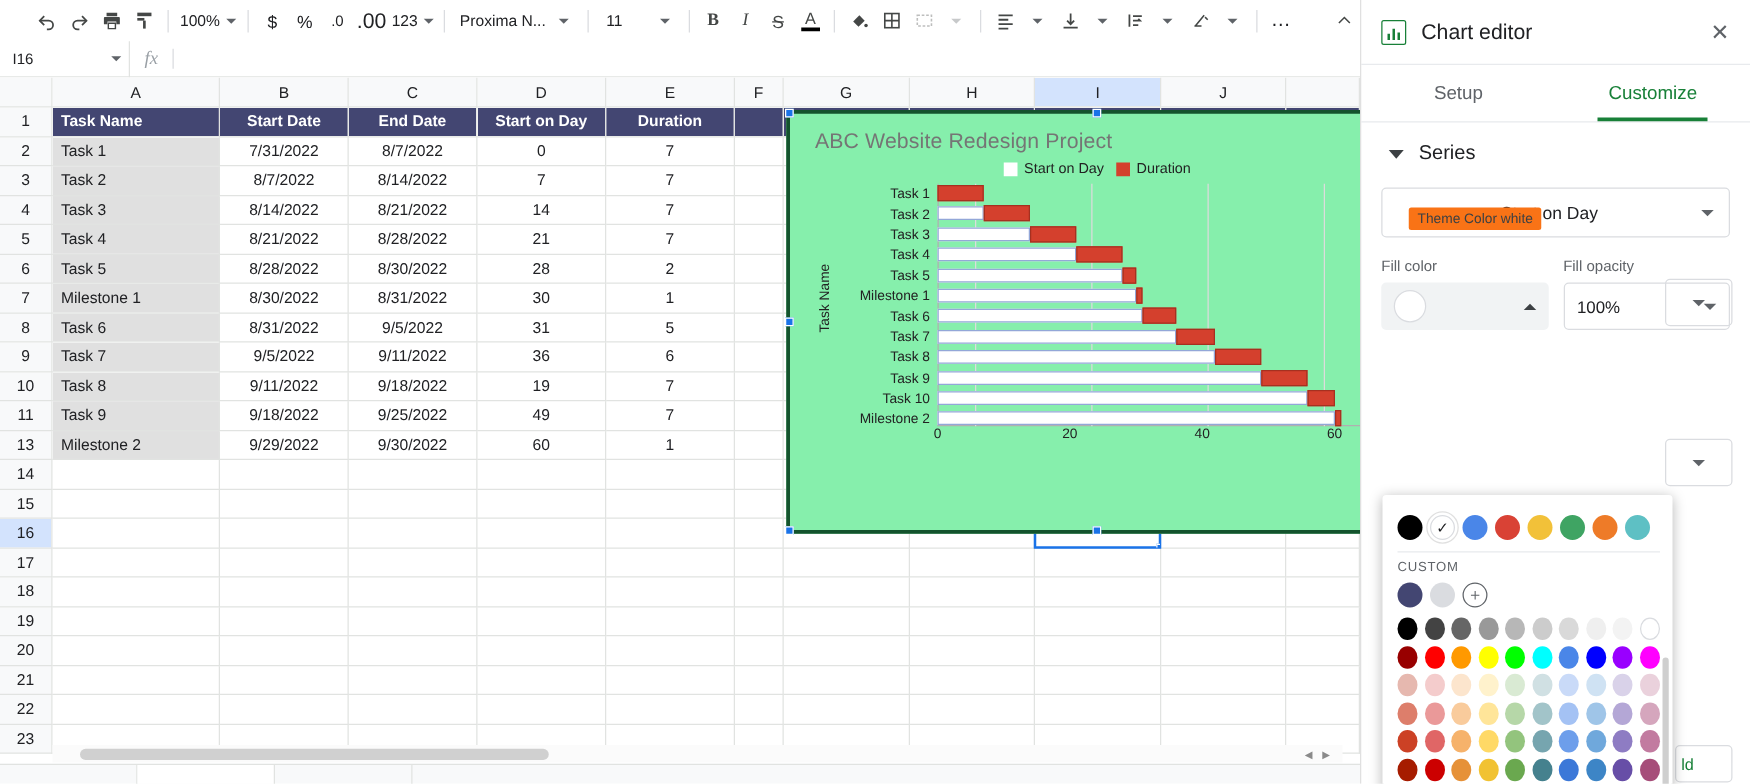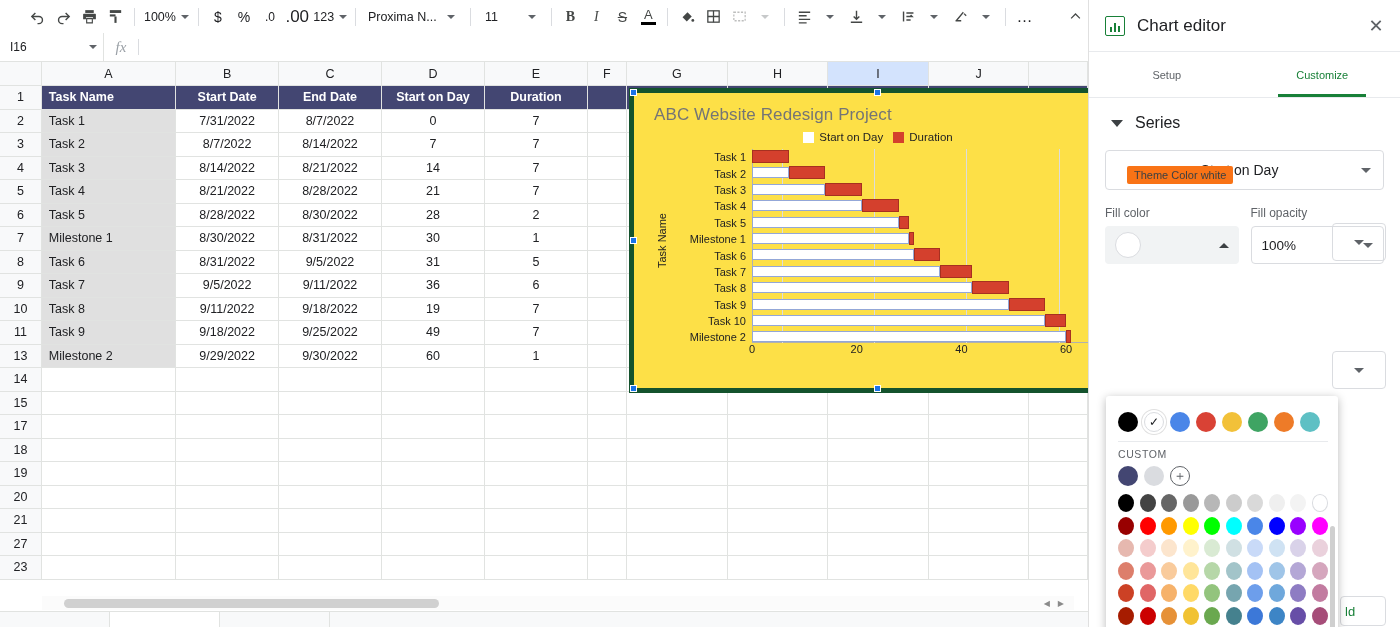--- a/index.html
+++ b/index.html
@@ -72,22 +72,22 @@
   td.c { text-align: center; }
   td.l { text-align: left; padding-left: 7px; }
   tr.hdr-row td { background: #434672; color: #ffffff; font-weight: bold; }
   tr.hdr-row td.l { }
   td.taskname { background: #e0e0e0; }
   td.selcell { outline: 2px solid #1a73e8; outline-offset: -1px; position: relative; }
   .selhandle { position:absolute; right:-3px; bottom:-3px; width:6px; height:6px; background:#1a73e8; border:1px solid #fff;}
 
   
   .chart-obj {
-    position: absolute; left: 629px; top: 88px; width: 498px; height: 305px;
-    background: #fde047; border: 5px solid #14532d;
+    position: absolute; left: 629px; top: 88px; width: 498px; height: 339px;
+    background: #86efac; border: 3px solid #14532d;
     z-index: 5; overflow: visible;
   }
   .ch-handle { position: absolute; width: 7px; height: 7px; background: #1a73e8; border:1px solid #fff; z-index: 6;}
   .ch-tl { left:-4px; top:-4px; } .ch-tm { left:calc(50% - 4px); top:-4px; }
   .ch-bl { left:-4px; bottom:-4px; } .ch-bm { left:calc(50% - 4px); bottom:-4px; }
   .ch-ml { left:-4px; top:calc(50% - 4px); }
   .chart-title { font-size: 17px; color: #757575; padding: 12px 0 0 20px; font-weight: normal; letter-spacing: .1px;}
   .chart-legend { display:flex; align-items:center; justify-content:center; gap:10px; margin-top: 6px; font-size: 11.5px; color: #222; }
   .lg-item { display:flex; align-items:center; gap:5px;}
   .lg-sw { width:11px; height:11px; }
@@ -132,21 +132,21 @@
     position: absolute; right: 0; top: 0; width: 312px; height: 627px;
     background: #fff; border-left: 1px solid #e0e0e0;
     z-index: 20;
   }
   .ed-header { height: 52px; display:flex; align-items:center; padding: 0 12px 0 16px; gap:12px; border-bottom: 1px solid #e8eaed;}
   .ed-icon { width:20px; height:20px; border:1.6px solid #188038; border-radius:2px; display:flex; align-items:flex-end; justify-content:center; gap:1.5px; padding-bottom:3px;}
   .ed-icon i { display:block; width:2.2px; background:#188038; }
   .ed-title { font-size: 17px; color: #202124; flex:1; }
   .ed-close { font-size:18px; color:#5f6368; cursor:pointer; width:24px; text-align:center;}
   .ed-tabs { height: 46px; display:flex; border-bottom:1px solid #e8eaed; }
-  .ed-tab { flex:1; display:flex; align-items:center; justify-content:center; font-size:11px; color:#5f6368; cursor:pointer; position:relative;text-align:right;}
+  .ed-tab { flex:1; display:flex; align-items:center; justify-content:center; font-size:15px; color:#5f6368; cursor:pointer; position:relative;text-align:right;}
   .ed-tab.active { color:#188038; }
   .ed-tab.active:after { content:""; position:absolute; bottom:0; left:50%; transform:translateX(-50%); width:88px; height:3px; background:#188038;}
   .ed-body { position:relative; height: 529px; }
   .section-head { display:flex; align-items:center; gap:12px; padding: 16px 16px 8px 22px; }
   .chev { width:0;height:0;border-left:6px solid transparent;border-right:6px solid transparent;border-top:7px solid #3c4043;}
   .section-title { font-size:16px; color:#202124;}
   .select-box {
     margin: 10px 16px 0 16px; height: 40px; border:1px solid #dadce0; border-radius:4px;
     display:flex; align-items:center; padding: 0 12px; font-size:14px; color:#202124;
     justify-content: space-between; cursor:pointer; background:#fff;
@@ -582,20 +582,36 @@
             <td class="c"></td>
             <td class="c"></td>
             <td class="c"></td>
             <td class="c"></td>
             <td class="c"></td>
             <td class="c"></td>
             <td class="c"></td>
             <td class="c"></td>
           </tr>
           <tr>
+            <th class="rowhdr rowsel">16</th>
+            <td class="l"></td>
+            <td class="c"></td>
+            <td class="c"></td>
+            <td class="c"></td>
+            <td class="c"></td>
+            <td class="c"></td>
+            <td class="c"></td>
+            <td class="c"></td>
+            <td class="c selcell">
+              <span class="selhandle"></span>
+            </td>
+            <td class="c"></td>
+            <td class="c"></td>
+          </tr>
+          <tr>
             <th class="rowhdr">17</th>
             <td class="l"></td>
             <td class="c"></td>
             <td class="c"></td>
             <td class="c"></td>
             <td class="c"></td>
             <td class="c"></td>
             <td class="c"></td>
             <td class="c"></td>
             <td class="c"></td>
@@ -652,21 +668,21 @@
             <td class="c"></td>
             <td class="c"></td>
             <td class="c"></td>
             <td class="c"></td>
             <td class="c"></td>
             <td class="c"></td>
             <td class="c"></td>
             <td class="c"></td>
           </tr>
           <tr>
-            <th class="rowhdr">27</th>
+            <th class="rowhdr">22</th>
             <td class="l"></td>
             <td class="c"></td>
             <td class="c"></td>
             <td class="c"></td>
             <td class="c"></td>
             <td class="c"></td>
             <td class="c"></td>
             <td class="c"></td>
             <td class="c"></td>
             <td class="c"></td>

